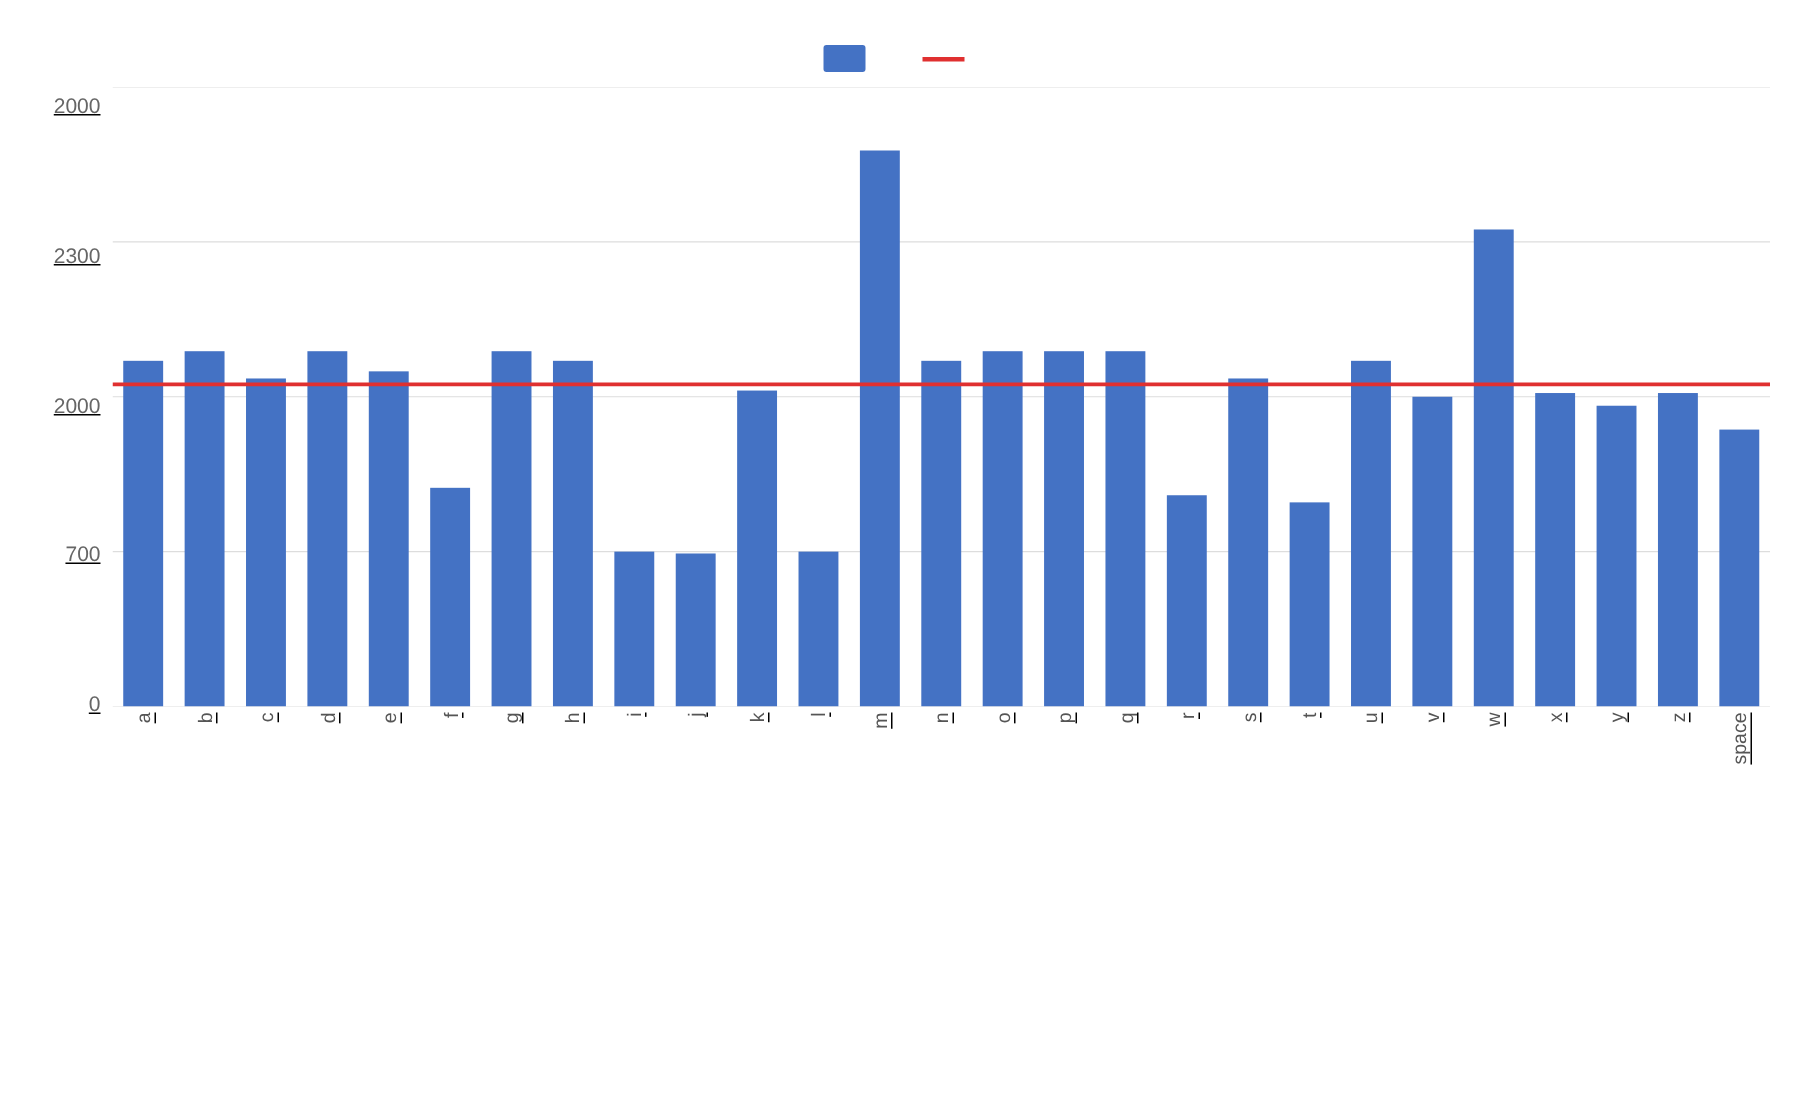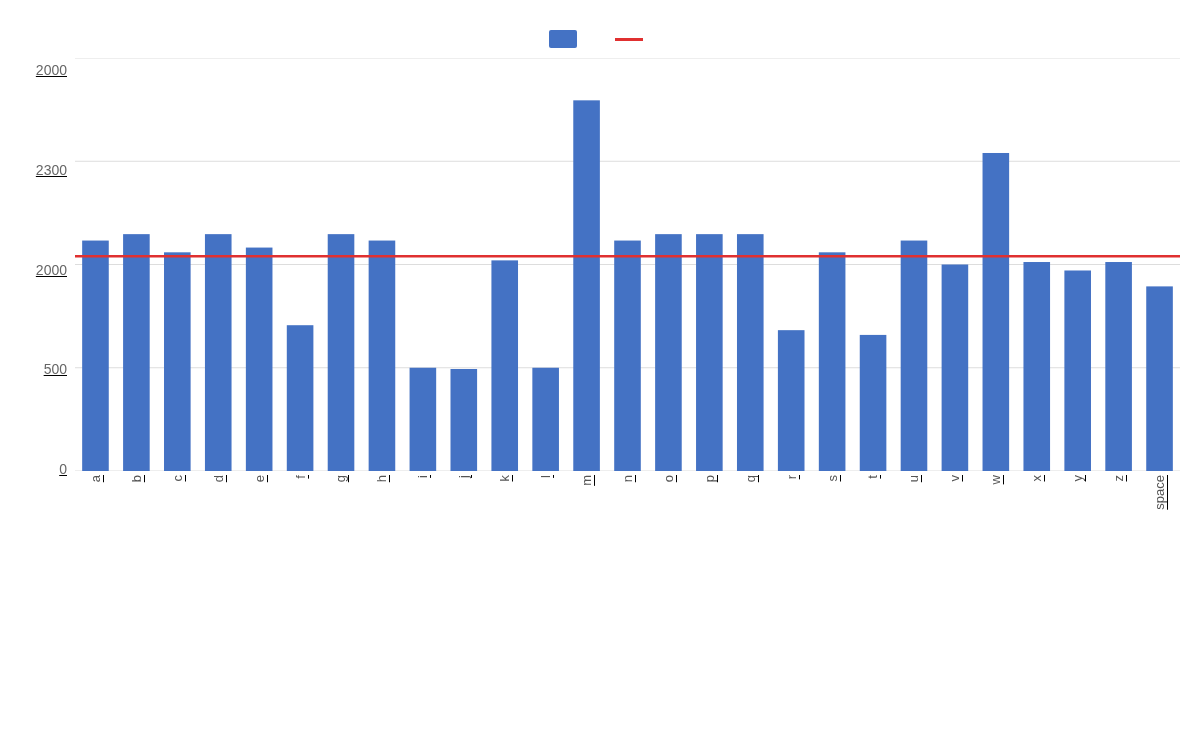--- a/index.html
+++ b/index.html
@@ -130,21 +130,21 @@
       <div class="legend-line-icon"></div>
       <span></span>
     </div>
   </div>
 
   <div class="chart-area">
     <div class="y-axis" id="y-axis">
         <div class="y-label">2000</div>
         <div class="y-label">2300</div>
         <div class="y-label">2000</div>
-        <div class="y-label">500</div>
+        <div class="y-label">700</div>
         <div class="y-label">0</div>
       </div>
     <div class="plot-area">
       <div class="grid-and-bars">
         <div class="grid-lines" id="grid-lines"></div>
         <svg class="bars-svg" id="bars-svg" viewBox="0 0 1100 500" preserveAspectRatio="none">
             <line x1="0" x2="1100" y1="500" y2="500" stroke="#ddd" stroke-width="1"></line>
             <line x1="0" x2="1100" y1="375" y2="375" stroke="#ddd" stroke-width="1"></line>
             <line x1="0" x2="1100" y1="250" y2="250" stroke="#ddd" stroke-width="1"></line>
             <line x1="0" x2="1100" y1="125" y2="125" stroke="#ddd" stroke-width="1"></line>

